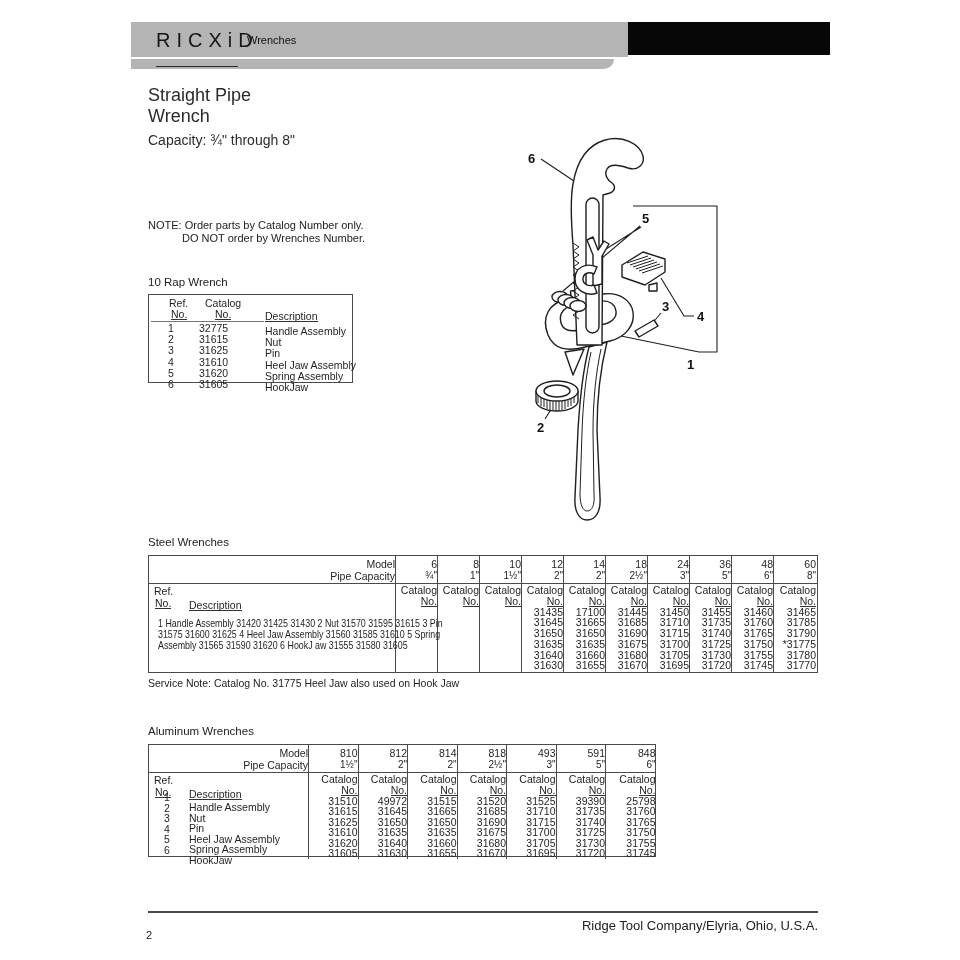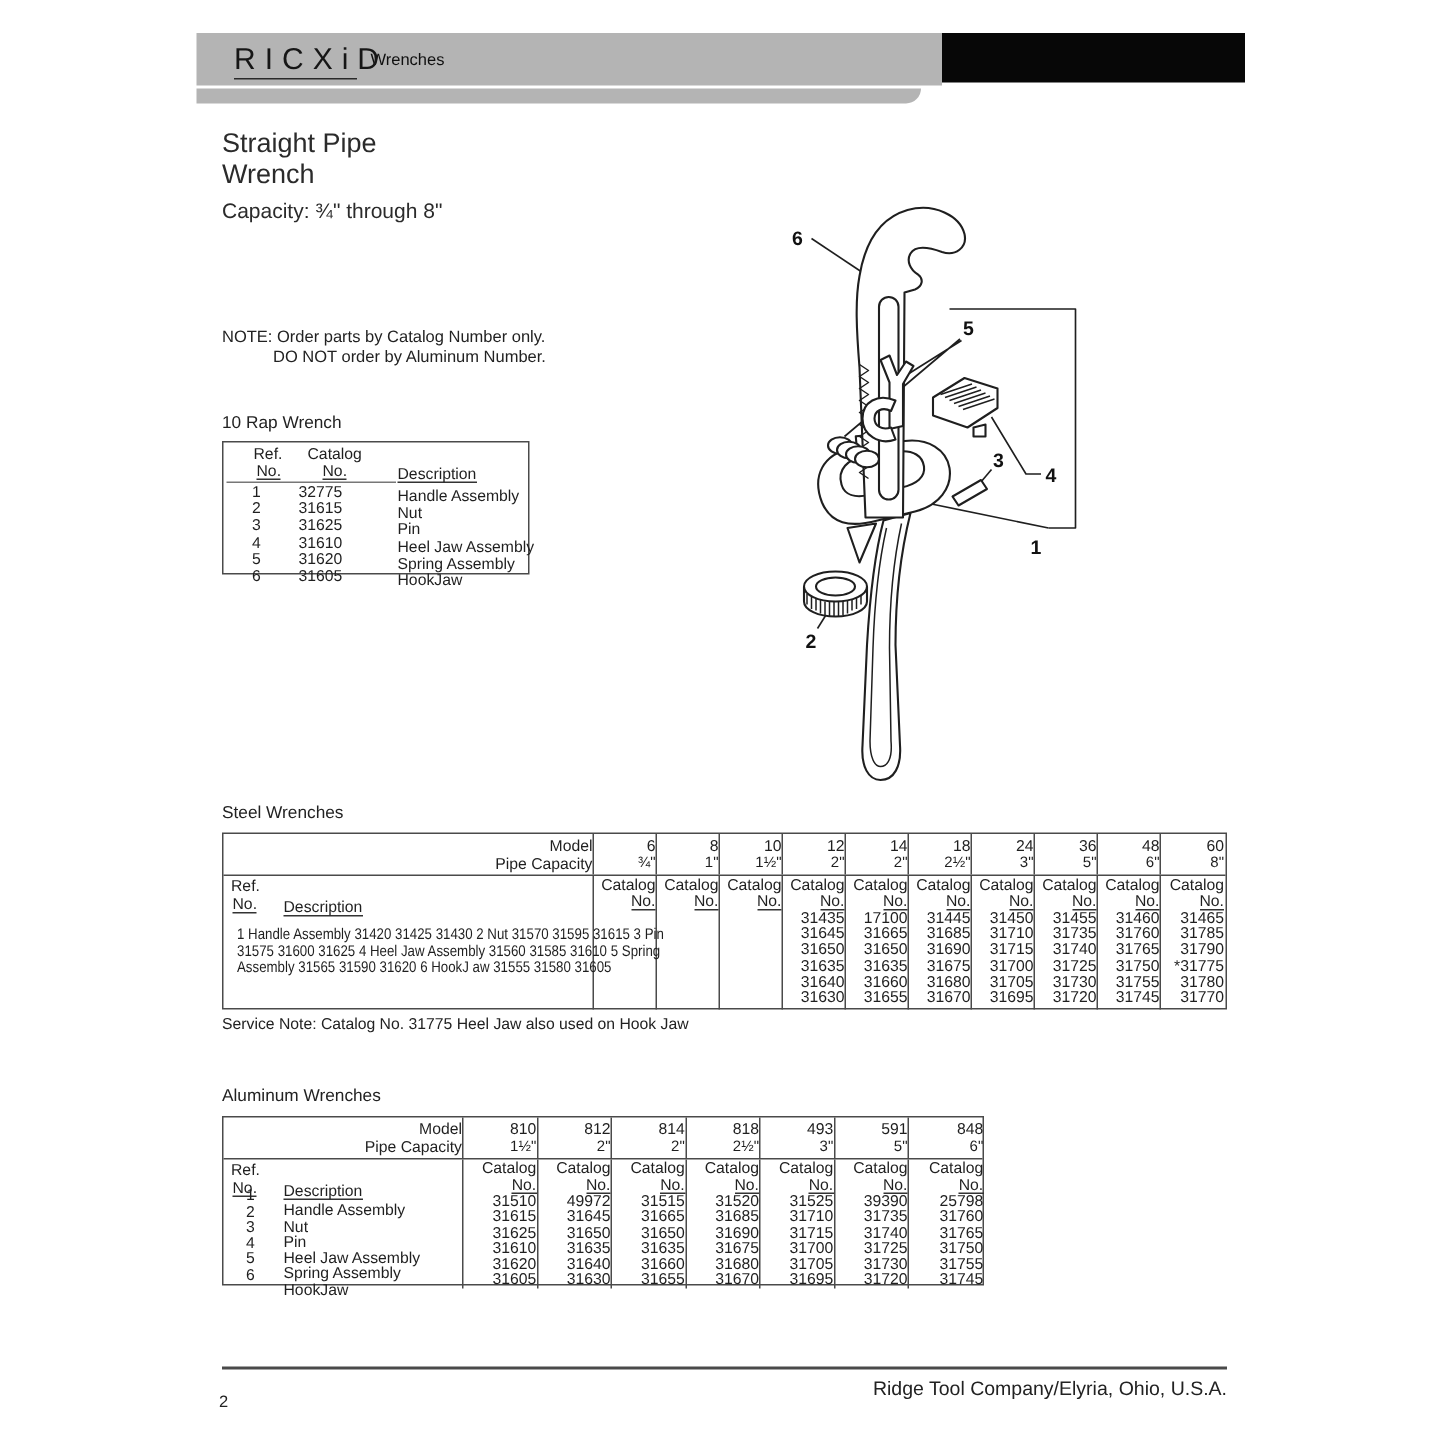--- a/index.html
+++ b/index.html
@@ -6,21 +6,21 @@
   body{
     width:960px;height:960px;background:#ffffff;position:relative;overflow:hidden;
     font-family:"Liberation Sans", sans-serif;color:#1f1f1f;
   }
   .abs{position:absolute}
   
   .gray-bar{left:131px;top:22px;width:497px;height:35px;background:#b4b4b4}
   .black-box{left:628px;top:22px;width:202px;height:33px;background:#070707}
   .strip{left:131px;top:59px;width:483px;height:10px;background:#b4b4b4;border-bottom-right-radius:11px}
   .logo{left:156px;top:29px;font-size:20px;letter-spacing:6px;color:#161616;z-index:3}
-  .logo .u{border-bottom:1.5px solid #2a2a2a;padding-bottom:1px}
+  .logo .u{border-bottom:1.5px solid #2a2a2a;padding-bottom:15px}
   .wrenches{left:247px;top:34px;font-size:11px;color:#101010;z-index:2}
   
   .title{left:148px;top:85px;font-size:18px;line-height:21px;color:#2b2b2b}
   .capacity{font-size:14px;margin-top:3px;color:#2b2b2b}
   .note{left:148px;top:219px;font-size:11px;line-height:13px;color:#222}
   .note .l2{padding-left:34px}
   .sec-label{font-size:11.5px;color:#222}
   
   .tbl{border:1.4px solid #4a4a4a;box-sizing:border-box;font-size:10.5px;color:#1f1f1f;background:#fff}
   .trow{display:grid}
@@ -83,21 +83,21 @@
   <div class="abs logo"><span class="u">RICXi</span><span>D</span></div>
 
   <div class="abs title">
     <div>Straight Pipe</div>
     <div>Wrench</div>
     <div class="capacity">Capacity: ¾" through 8"</div>
   </div>
 
   <div class="abs note">
     <div>NOTE: Order parts by Catalog Number only.</div>
-    <div class="l2">DO NOT order by Aluminum Number.</div>
+    <div class="l2">DO NOT order by Wrenches Number.</div>
   </div>
 
   <div class="abs sec-label" style="left:148px;top:276px">10 Rap Wrench</div>
   <div class="abs tbl rap-table">
     <span class="hdr" style="left:20px;top:3px">Ref.</span>
     <span class="hdr" style="left:56px;top:3px">Catalog</span>
     <span class="hdr" style="left:22px;top:14px"><span class="ul">No.</span></span>
     <span class="hdr" style="left:66px;top:14px"><span class="ul">No.</span></span>
     <span class="hdr" style="left:116px;top:16px"><span class="ul">Description</span></span>
     <div class="rap-rule"></div>

